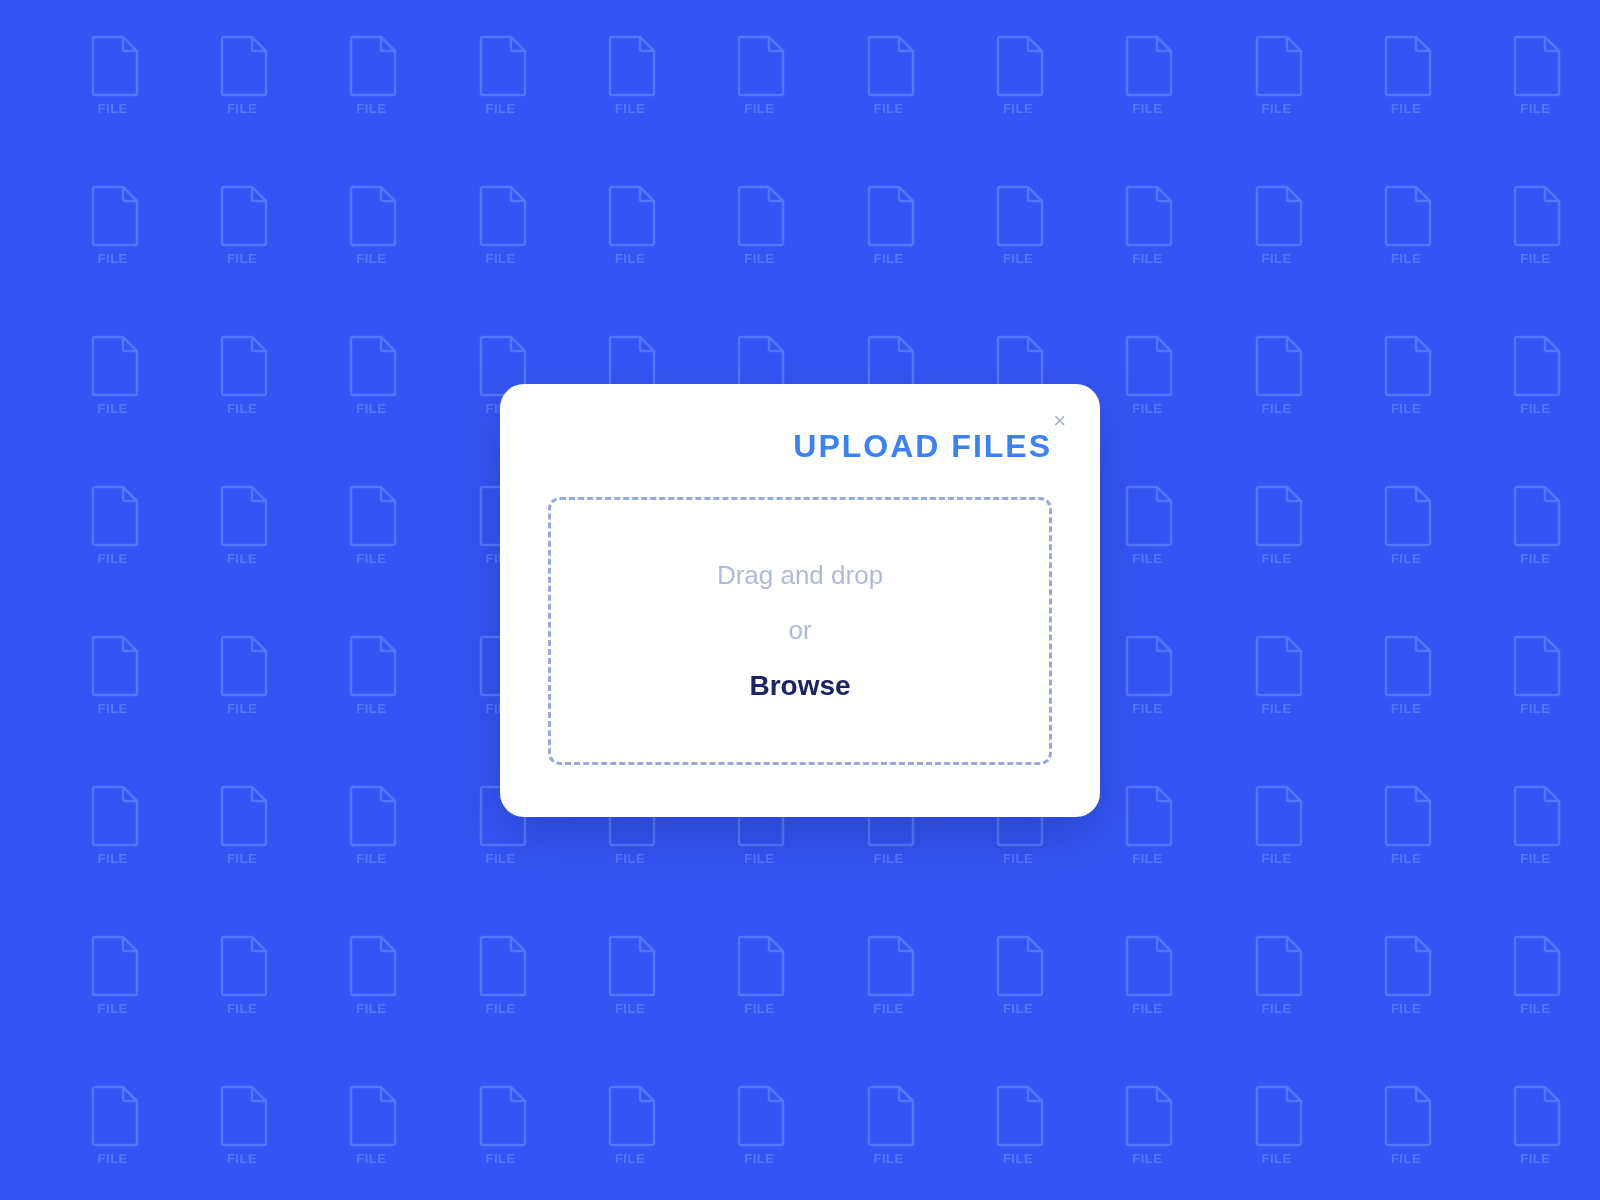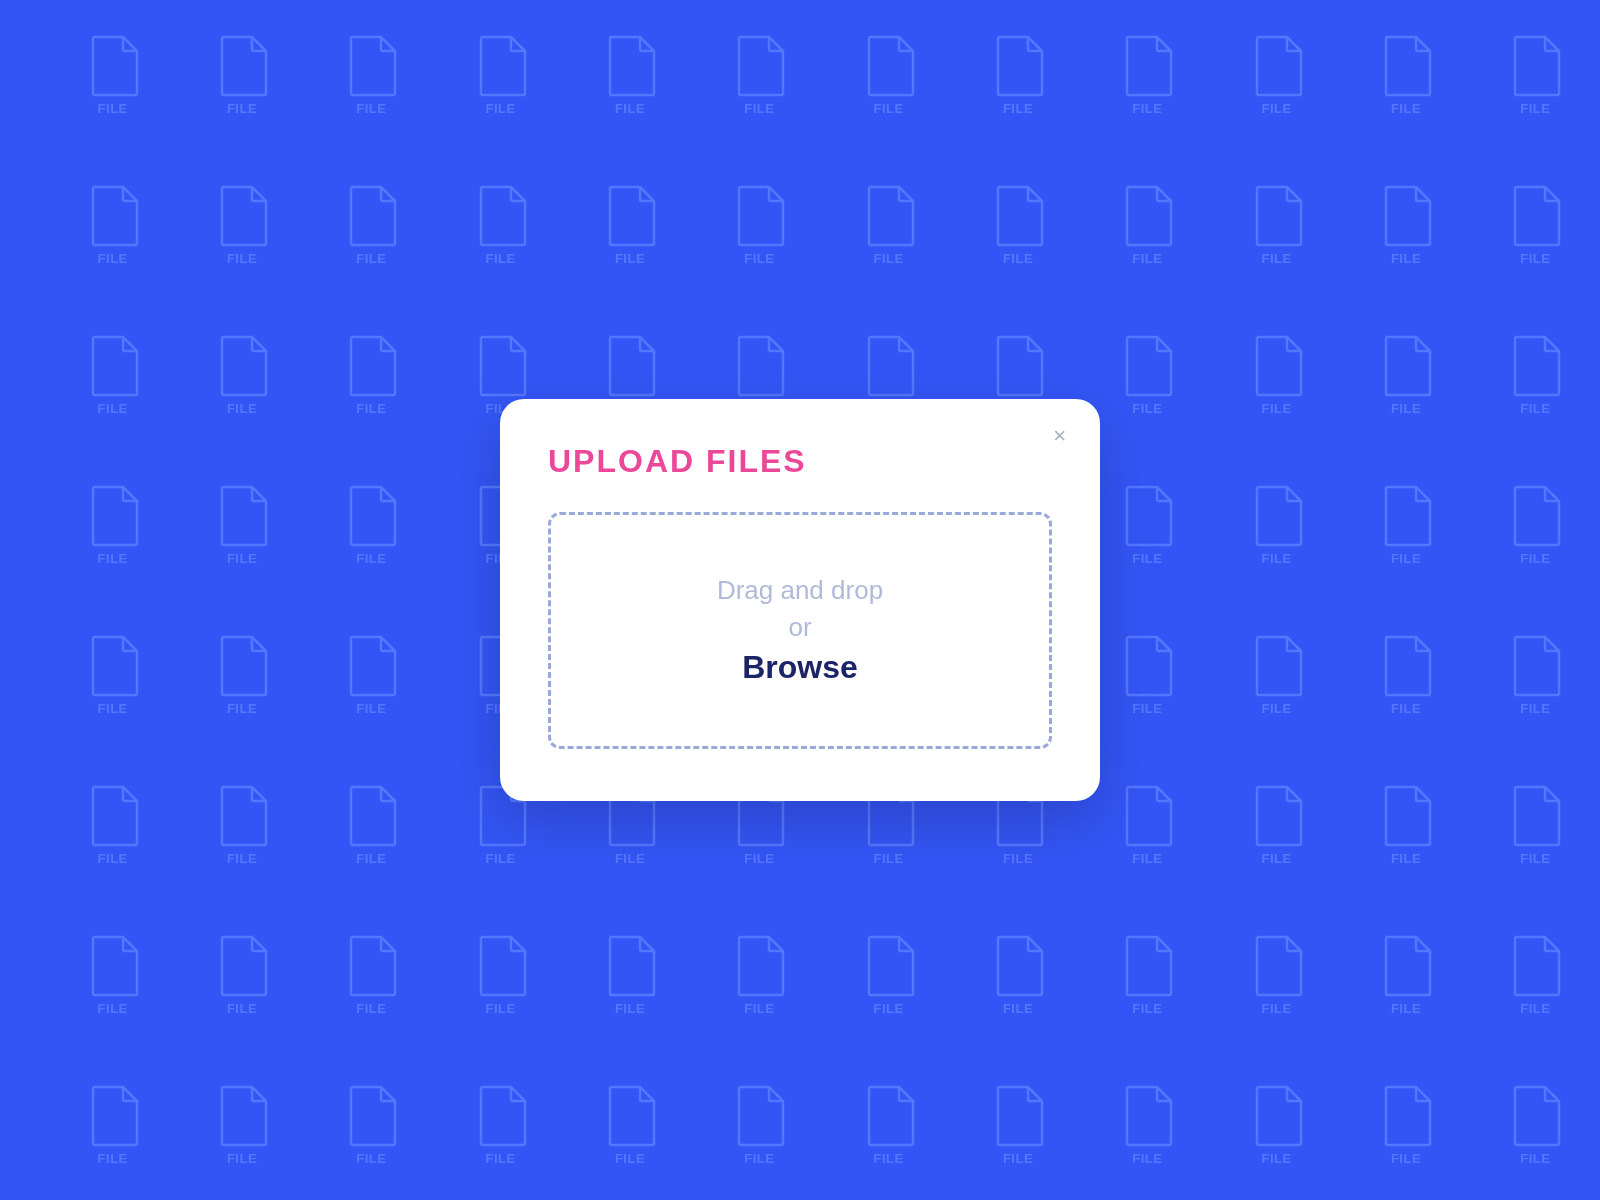--- a/index.html
+++ b/index.html
@@ -82,59 +82,59 @@
       background: none;
       border: none;
       cursor: pointer;
       font-size: 22px;
       color: #aab0c0;
       line-height: 1;
       padding: 4px 6px;
     }
 
     .modal-title {
-      text-align: left;
+      text-align: right;
       font-size: 32px;
       font-weight: 800;
-      color: #ec4899;
+      color: #3b82f6;
       letter-spacing: 2px;
       text-transform: uppercase;
       margin-bottom: 32px;
     }
 
     
     .dropzone {
       border: 3px dashed #9aaad8;
       border-radius: 12px;
       padding: 60px 40px;
       display: flex;
       flex-direction: column;
       align-items: center;
       justify-content: center;
-      gap: 6px;
+      gap: 24px;
       cursor: pointer;
       background: #ffffff;
       transition: background 0.2s;
     }
 
     .dropzone-drag-text {
       font-size: 26px;
       color: #b0bbd8;
       font-weight: 400;
     }
 
     .dropzone-or-text {
       font-size: 26px;
       color: #b0bbd8;
       font-weight: 400;
       text-align: center;
     }
 
     .dropzone-browse-text {
-      font-size: 32px;
+      font-size: 28px;
       font-weight: 700;
       color: #1a2466;
     }
   </style>
 </head>
 <body>
 
 <div class="bg-grid">
 <div class="bg-cell">
       <div class="bg-file-icon"><svg viewBox="0 0 52 62" xmlns="http://www.w3.org/2000/svg">

